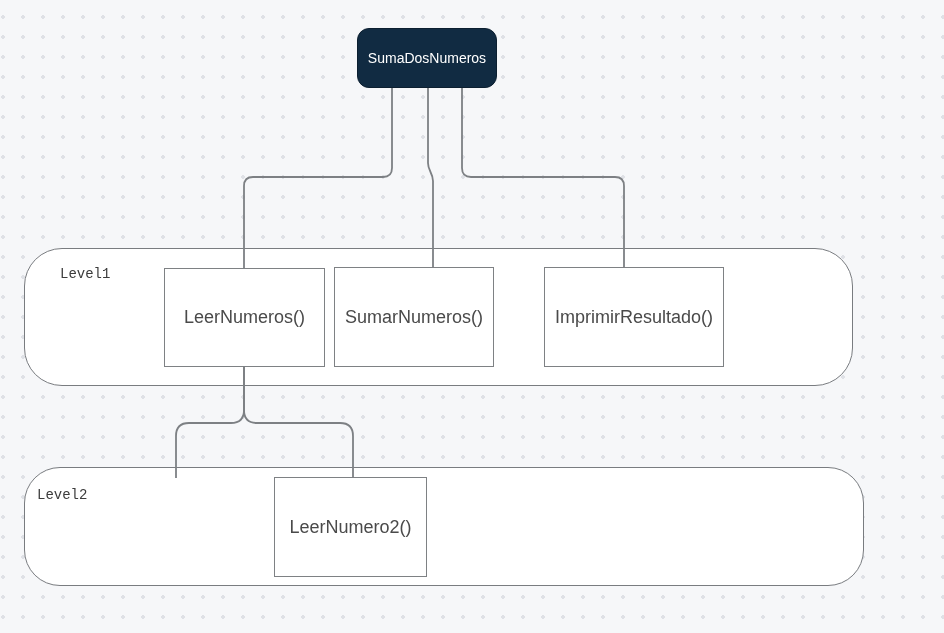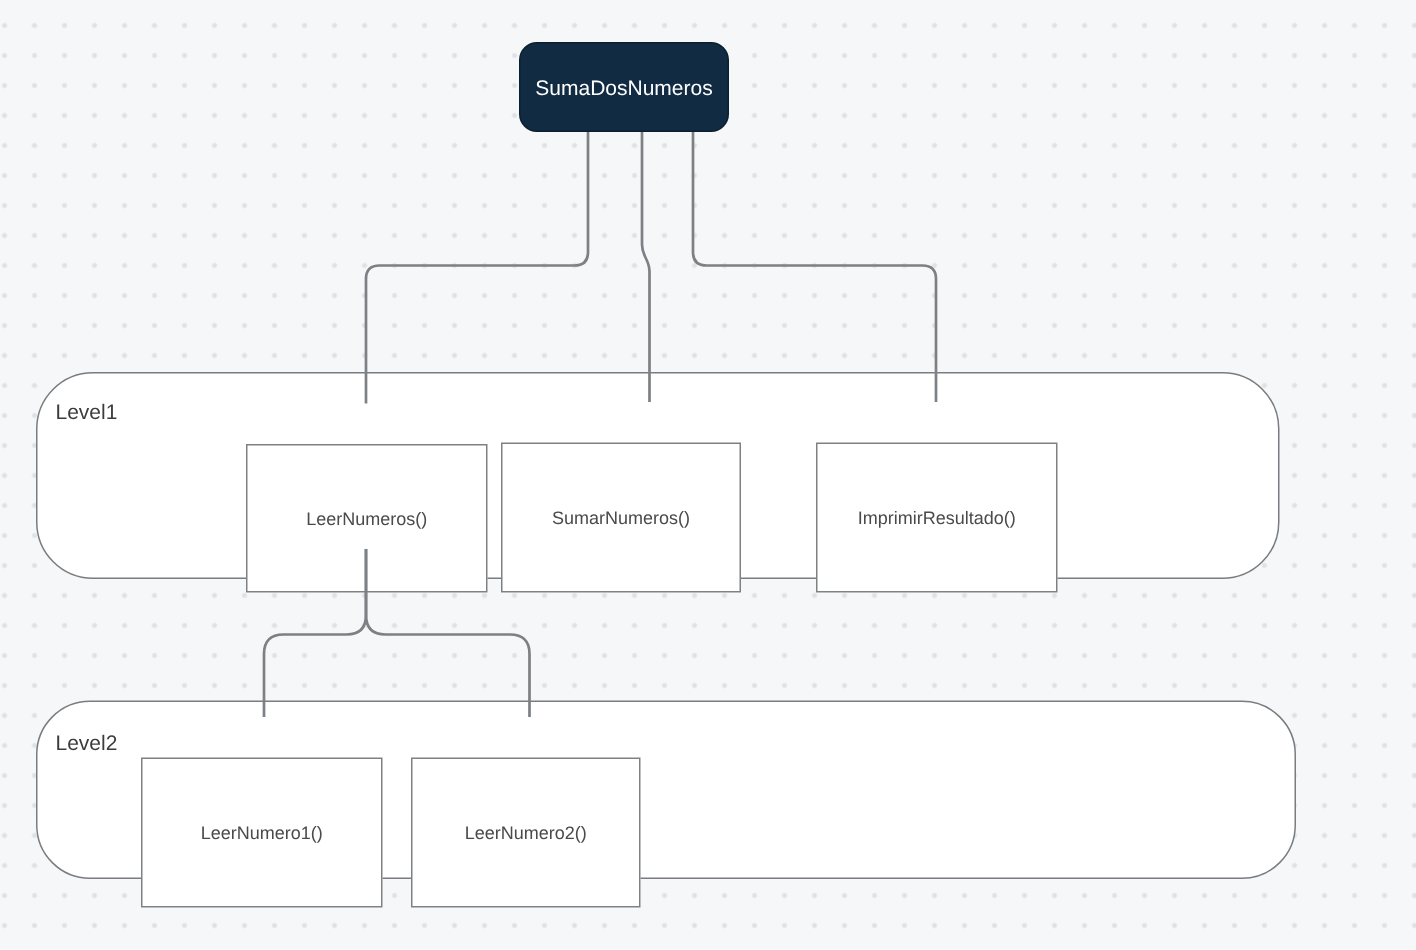--- a/index.html
+++ b/index.html
@@ -52,44 +52,43 @@
     width: 840px;
     height: 119px;
     border-radius: 36px;
   }
   .group-label {
     position: absolute;
     font-size: 14px;
     color: #3c3c3c;
     white-space: nowrap;
   }
-  .group-level1 .group-label { left: 12px; top: 17px; }
-  .group-level2 .group-label { left: 12px; top: 19px; }
+  .group-level1 .group-label { left: 35px; top: 17px; font-family: Liberation Mono, monospace; }
+  .group-level2 .group-label { left: 12px; top: 19px; font-family: Liberation Mono, monospace; }
   .node {
     position: absolute;
     background: #ffffff;
     border: 1.7px solid #7e8184;
     box-sizing: border-box;
     display: flex;
     align-items: center;
     justify-content: center;
-    font-size: 12px;
+    font-size: 18px;
     color: #4a4a4a;
     text-align: center;
     z-index: 2;
-    margin-top: 28px;
   }
   .node-leernumeros      { left: 164px; top: 268px; width: 161px; height: 99px; }
   .node-sumarnumeros     { left: 334px; top: 267px; width: 160px; height: 100px; }
-  .node-imprimirresultado{ left: 544px; top: 267px; width: 161px; height: 100px; }
+  .node-imprimirresultado{ left: 544px; top: 267px; width: 180px; height: 100px; }
   .node-leernumero1      { left: 94px;  top: 477px; width: 161px; height: 100px; }
   .node-leernumero2      { left: 274px; top: 477px; width: 153px; height: 100px; }
   .root-node {
     position: absolute;
-    left: 346px;
+    left: 357px;
     top: 28px;
     width: 140px;
     height: 60px;
     background: #112b42;
     border: 1px solid #0c1f30;
     border-radius: 12px;
     box-sizing: border-box;
     display: flex;
     align-items: center;
     justify-content: center;
@@ -129,21 +128,18 @@
   </div>
 
   <div class="node node-sumarnumeros">
     <span>SumarNumeros()</span>
   </div>
 
   <div class="node node-imprimirresultado">
     <span>ImprimirResultado()</span>
   </div>
 
-  <div class="node node-leernumero1">
-    <span>LeerNumero1()</span>
-  </div>
 
   <div class="node node-leernumero2">
     <span>LeerNumero2()</span>
   </div>
 
 </div>
 
 </body></html>

